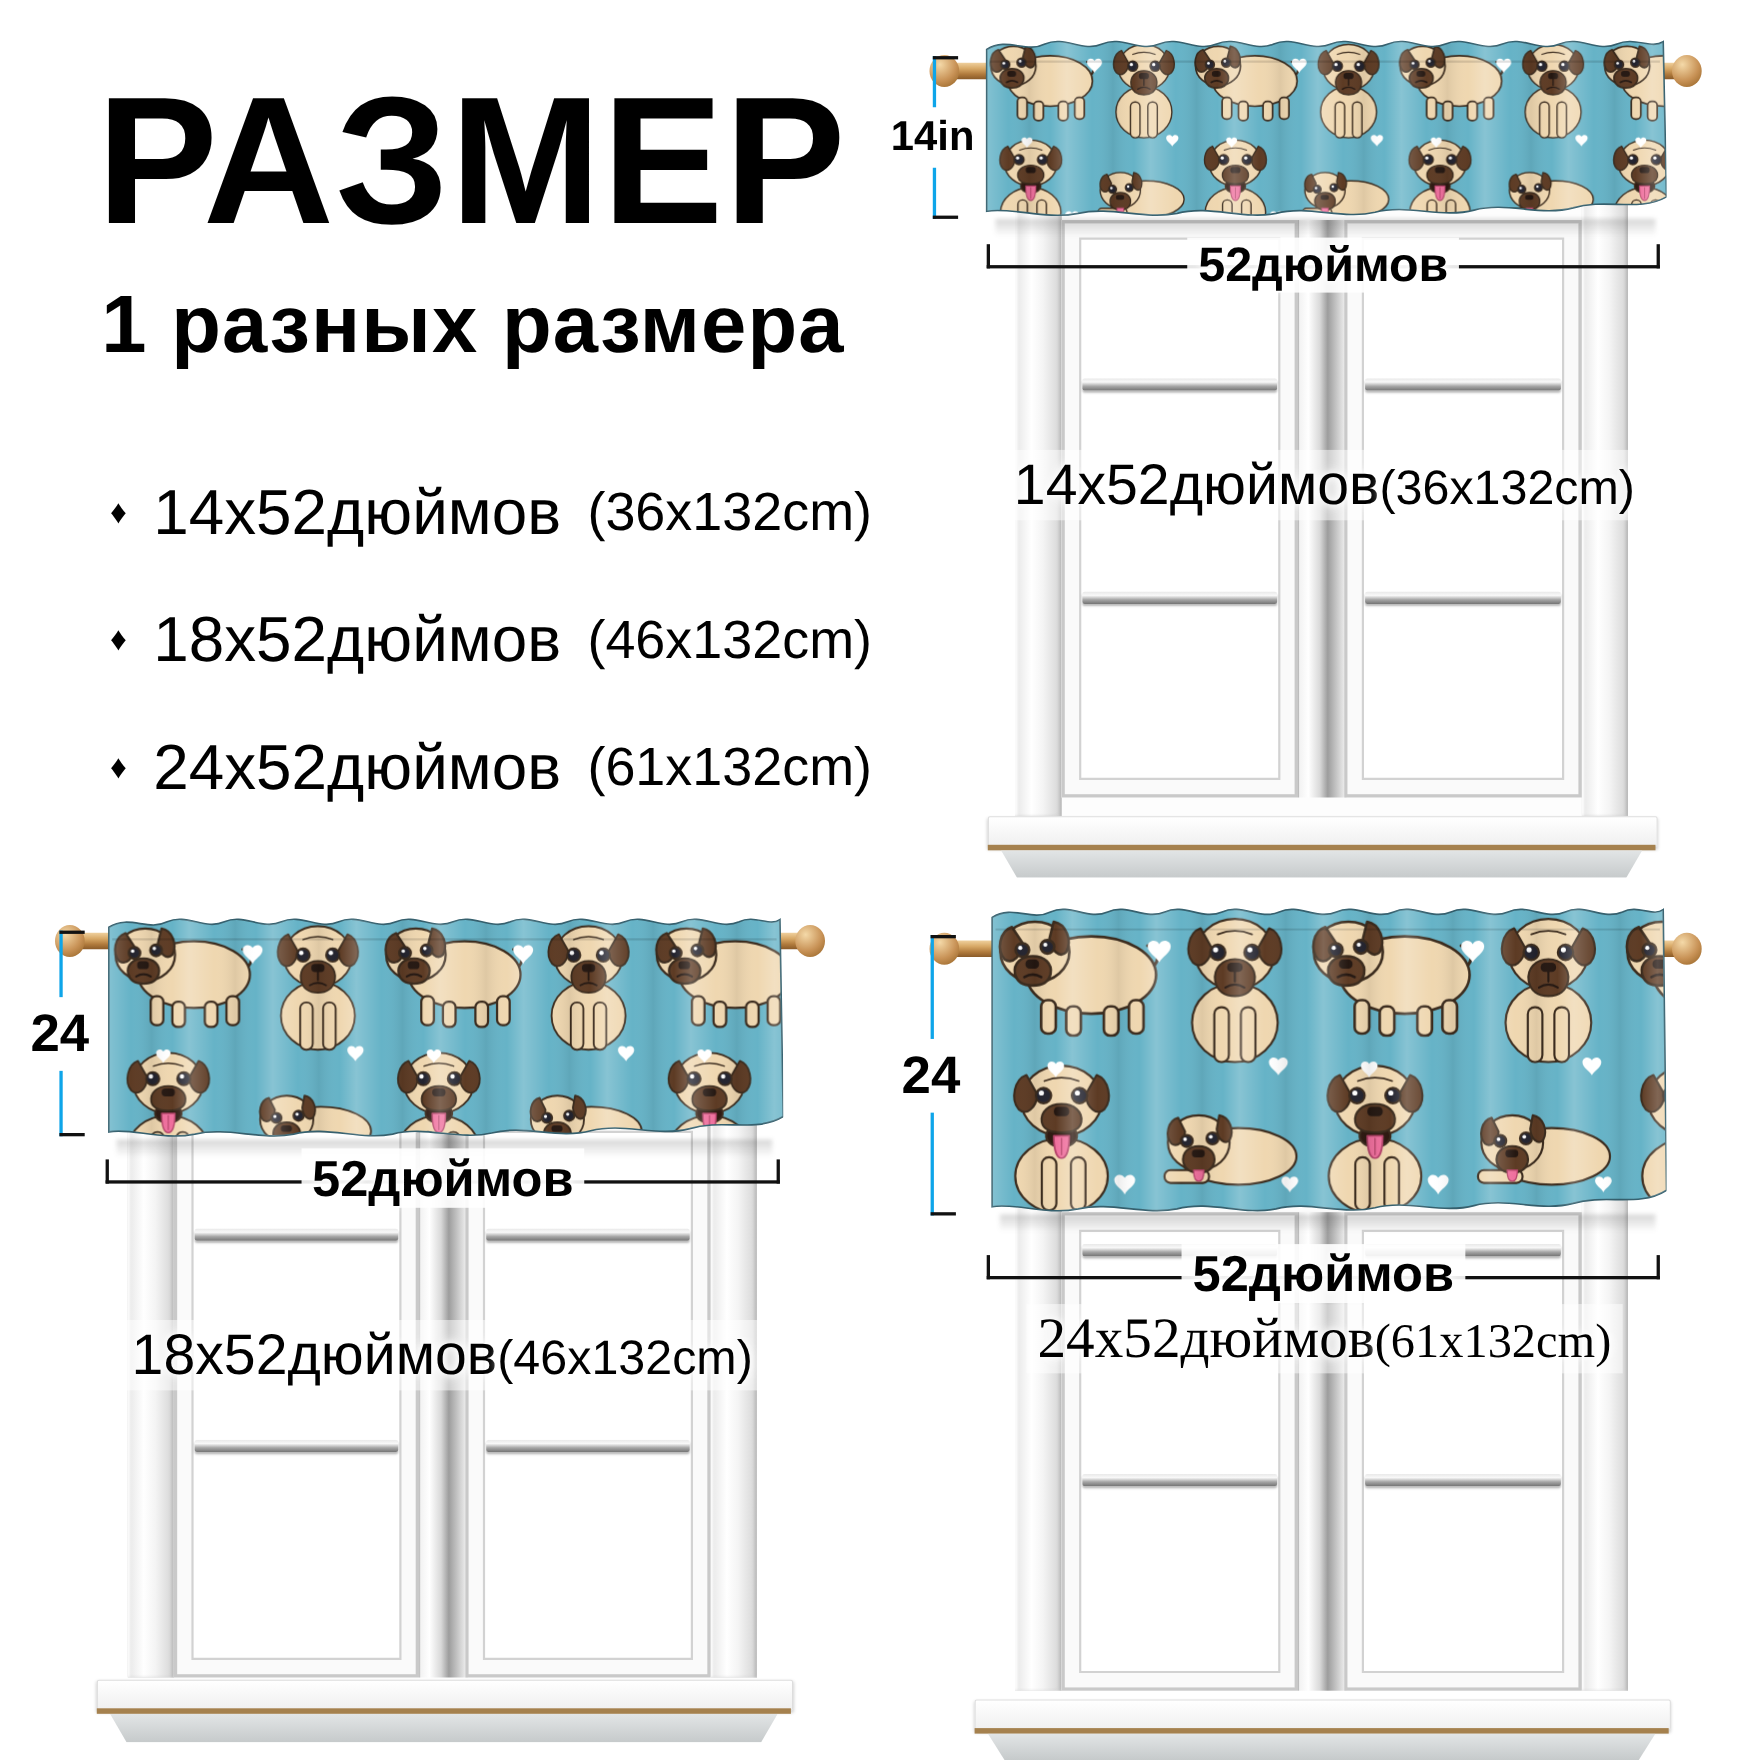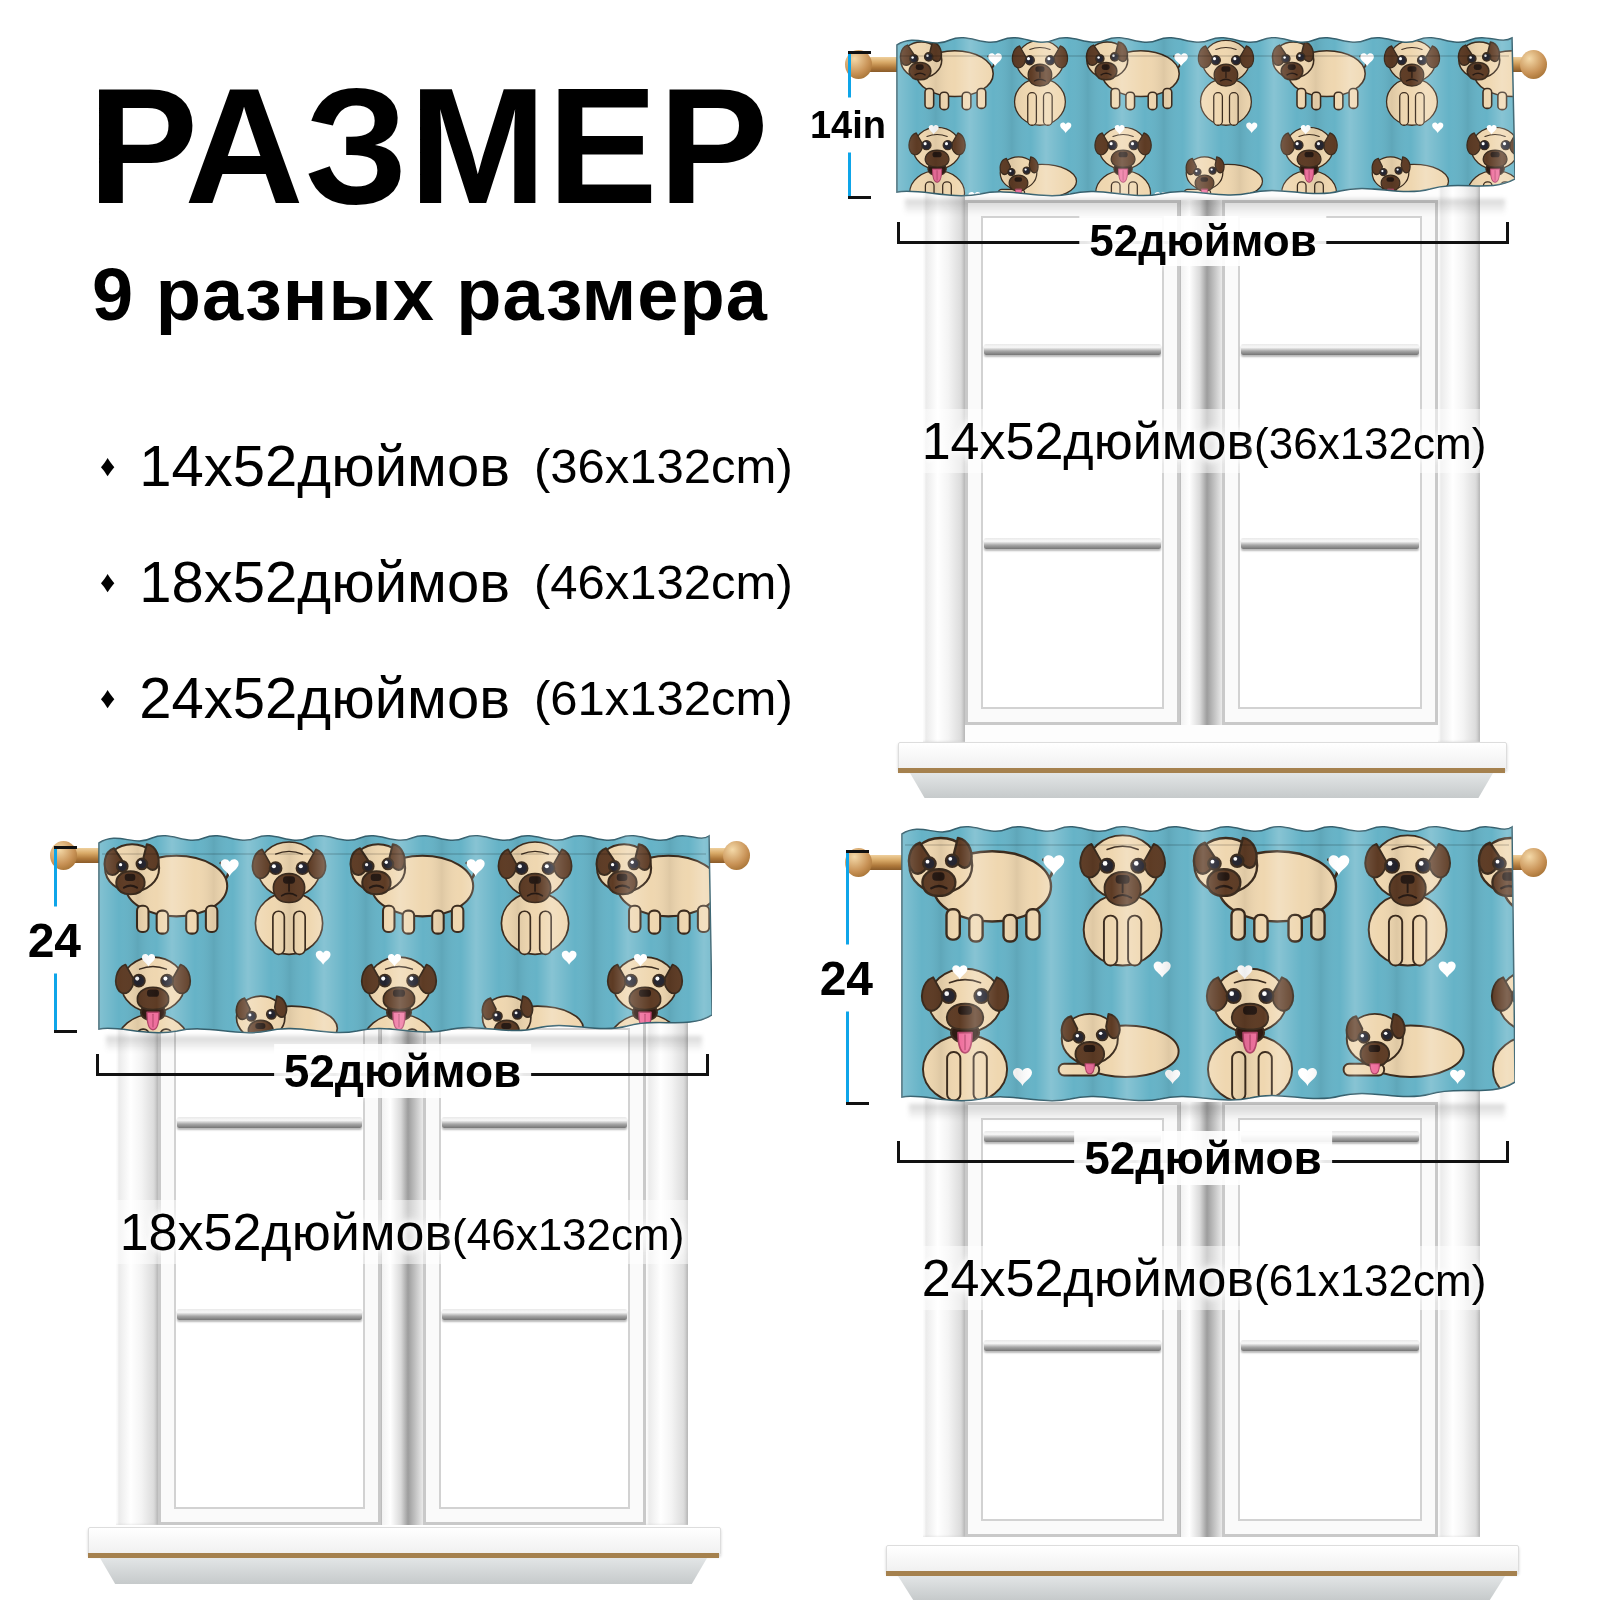--- a/index.html
+++ b/index.html
@@ -168,21 +168,21 @@
       <stop offset="0" stop-color="#ffffff" stop-opacity="0.22"></stop>
       <stop offset="0.3" stop-color="#ffffff" stop-opacity="0"></stop>
       <stop offset="0.55" stop-color="#000000" stop-opacity="0.07"></stop>
       <stop offset="0.8" stop-color="#ffffff" stop-opacity="0"></stop>
       <stop offset="1" stop-color="#ffffff" stop-opacity="0.22"></stop>
     </linearGradient>
   </defs>
 </svg>
 
 <div class="title">РАЗМЕР</div>
-<div class="subtitle">9 разных размера</div>
+<div class="subtitle">1 разных размера</div>
 
 <div class="opt" style="top:432px;">
   <span class="b">♦</span>
     <span class="main">14х52дюймов</span>
     <span class="paren">(36х132cm)</span>
 </div>
 <div class="opt" style="top:548px;">
   <span class="b">♦</span>
     <span class="main">18х52дюймов</span>
     <span class="paren">(46х132cm)</span>
@@ -317,15 +317,15 @@
   <div class="cap" style="top:0;"></div>
   <div class="cap" style="bottom:0;"></div>
   <div class="lab" style="font-size:48px;">24</div>
 </div>
 <div class="dimh" style="left:897px;top:1141px;width:612px;height:22px;">
   <div class="line"></div>
   <div class="tick" style="left:0;"></div>
   <div class="tick" style="right:0;"></div>
   <div class="lab" style="font-size:46px;">52дюймов</div>
 </div>
-<div class="slabel" style="left:1204px;top:1278px;">
+<div class="slabel" style="left:1204px;top:1217px;font-family:Liberation Serif, serif;">
   <span>24х52дюймов</span><span class="paren">(61х132cm)</span>
 </div>
 
 </body></html>

